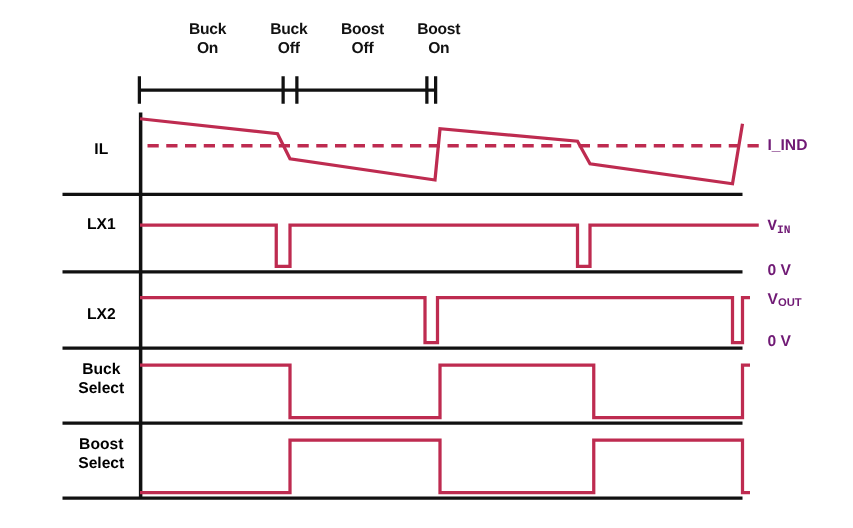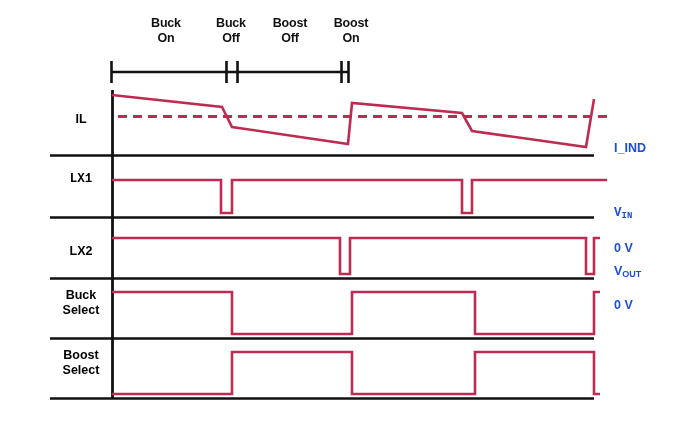--- a/index.html
+++ b/index.html
@@ -25,44 +25,43 @@
     font-size:12.5px;
     color:#000000;
     line-height:15px;
     white-space:pre-line;
   }
 
   .rlabel{
     position:absolute;
     font-weight:bold;
     font-size:12.5px;
-    color:#1d4ed8;
+    color:#701a75;
     white-space:nowrap;
-    margin-top:32px;
   }
   .rlabel sub{font-size:9px;font-weight:bold;vertical-align:baseline;position:relative;top:2px;}
 
   svg{position:absolute;left:0;top:0;}
 </style>
 </head>
 <body>
 
 <div id="stage">
 
   <div class="hdr-label" style="left:136px;top:16px;width:60px;">Buck
 On</div>
   <div class="hdr-label" style="left:201px;top:16px;width:60px;">Buck
 Off</div>
   <div class="hdr-label" style="left:258px;top:16px;width:64px;">Boost
 Off</div>
   <div class="hdr-label" style="left:320px;top:16px;width:62px;">Boost
 On</div>
 
   <div class="rowlabel" style="left:50px;top:112px;width:62px;">IL</div>
-  <div class="rowlabel" style="left:50px;top:172px;width:62px;font-family:Liberation Mono, monospace;">LX1</div>
+  <div class="rowlabel" style="left:50px;top:172px;width:62px;">LX1</div>
   <div class="rowlabel" style="left:50px;top:244px;width:62px;">LX2</div>
   <div class="rowlabel" style="left:50px;top:288px;width:62px;">Buck
 Select</div>
   <div class="rowlabel" style="left:50px;top:348px;width:62px;">Boost
 Select</div>
 
   <div class="rlabel" style="left:614px;top:109px;"><span>I_IND</span></div>
 
   <div class="rlabel" style="left:614px;top:174px;font-family:Liberation Mono, monospace;"><span>V</span><sub>IN</sub></div>
 

